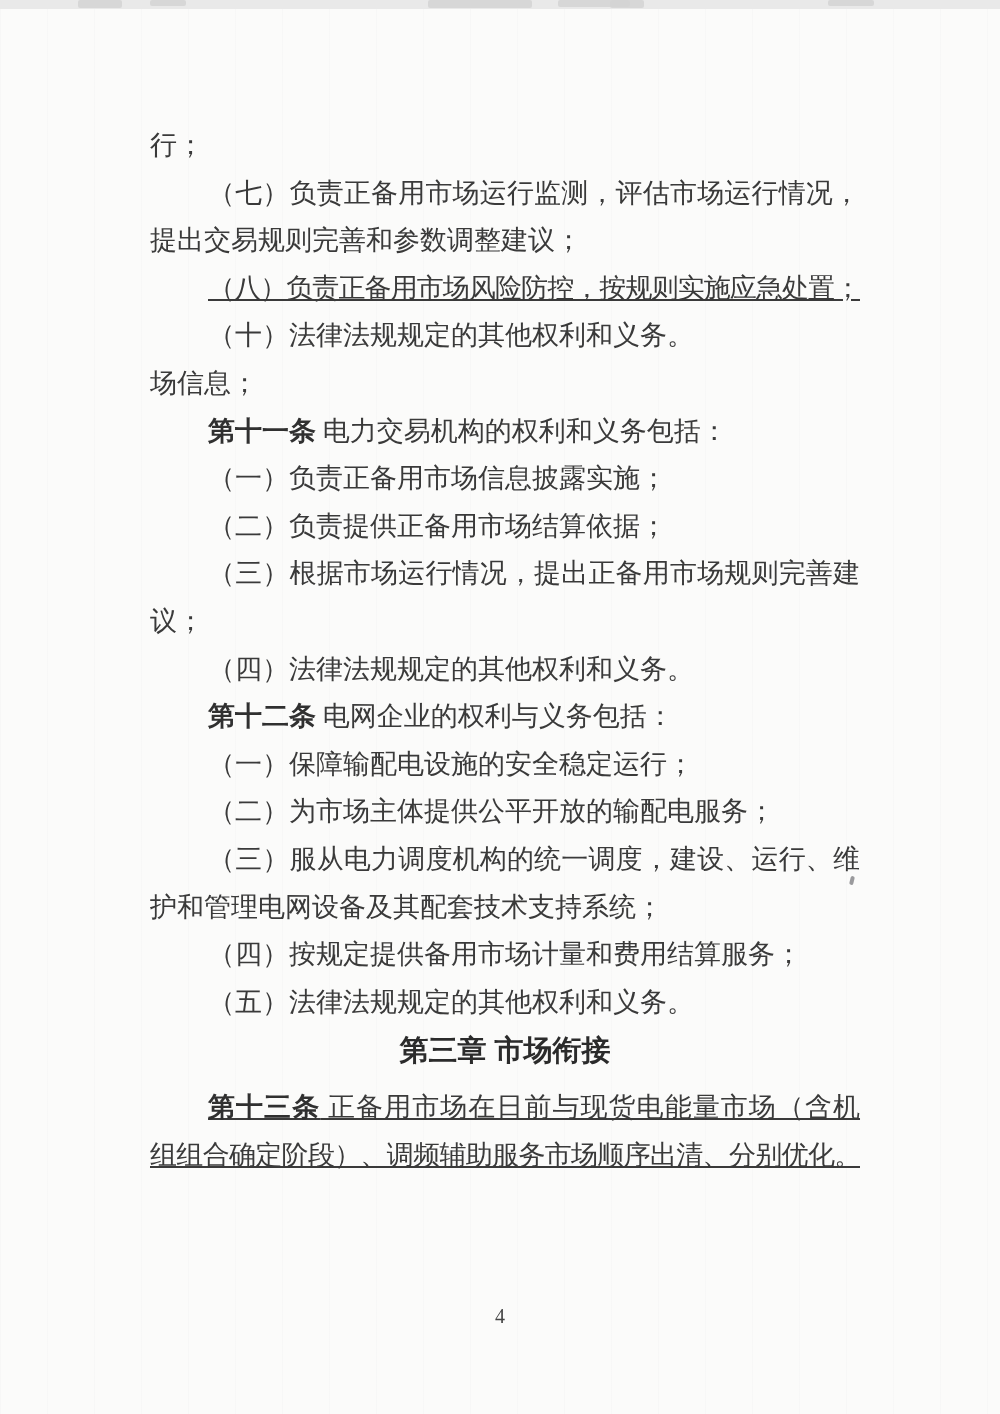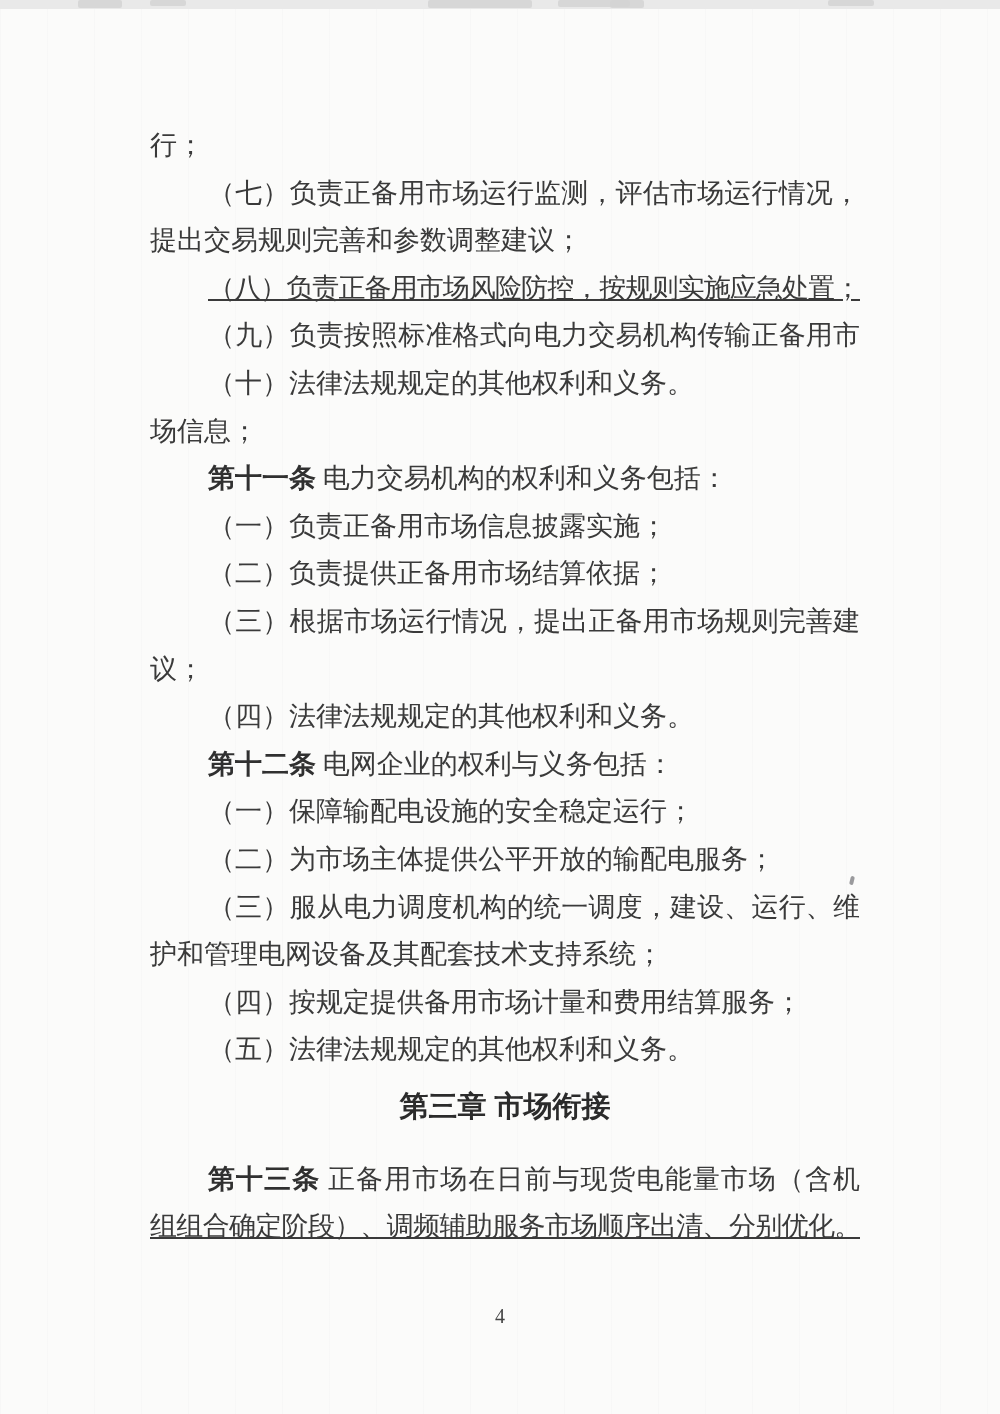--- a/index.html
+++ b/index.html
@@ -64,32 +64,32 @@
   .line.justify {
     text-align: justify;
     text-align-last: justify;
   }
   .line.tight { letter-spacing: -1.2px; text-decoration: underline; }
   .line b {
     font-weight: bold;
     color: #303030;
   }
   .line.heading {
-    margin-top: 8px;
+    margin-top: 0;
     height: 48px;
     line-height: 48px;
     text-align: right;
     text-align-last: center;
     font-family: "Liberation Sans", "DejaVu Sans", sans-serif;
     font-weight: bold;
     font-size: 29px;
     color: #2b2b2b;
     text-indent: 0;
   }
-  .line.gap-before { margin-top: 26px; }
+  .line.gap-before { margin-top: 10px; text-decoration: underline; }
   .page-number {
     position: absolute;
     left: 0; top: 1305px;
     width: 1000px;
     text-align: center;
     font-size: 20px;
     color: #454545;
     font-family: "Liberation Serif", "DejaVu Serif", serif;
   }
 </style>
@@ -107,21 +107,20 @@
     <i class="smudge sm6"></i>
   </div>
 
   <i class="speck"></i>
 
   <div class="text-body" id="text-body">
       <div class="line">行；</div>
       <div class="line indent justify">（七）负责正备用市场运行监测，评估市场运行情况，</div>
       <div class="line">提出交易规则完善和参数调整建议；</div>
       <div class="line indent justify tight">（八）负责正备用市场风险防控，按规则实施应急处置；</div>
-      <div class="line indent justify">（九）负责按照标准格式向电力交易机构传输正备用市</div>
       <div class="line indent">（十）法律法规规定的其他权利和义务。</div>
       <div class="line">场信息；</div>
       <div class="line indent"><b>第十一条</b><span> 电力交易机构的权利和义务包括：</span></div>
       <div class="line indent">（一）负责正备用市场信息披露实施；</div>
       <div class="line indent">（二）负责提供正备用市场结算依据；</div>
       <div class="line indent justify">（三）根据市场运行情况，提出正备用市场规则完善建</div>
       <div class="line">议；</div>
       <div class="line indent">（四）法律法规规定的其他权利和义务。</div>
       <div class="line indent"><b>第十二条</b><span> 电网企业的权利与义务包括：</span></div>
       <div class="line indent">（一）保障输配电设施的安全稳定运行；</div>

